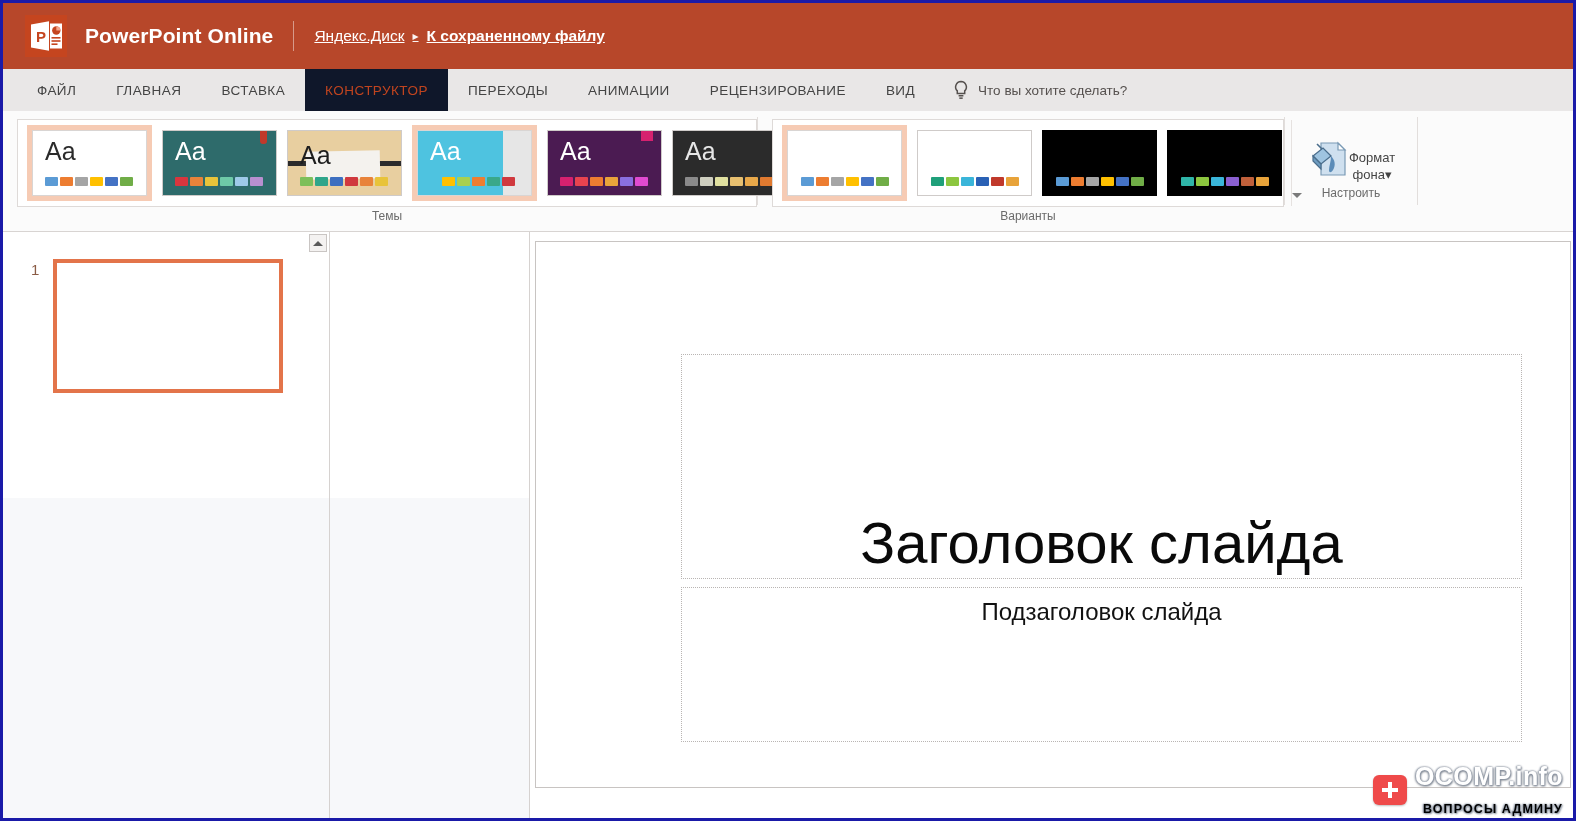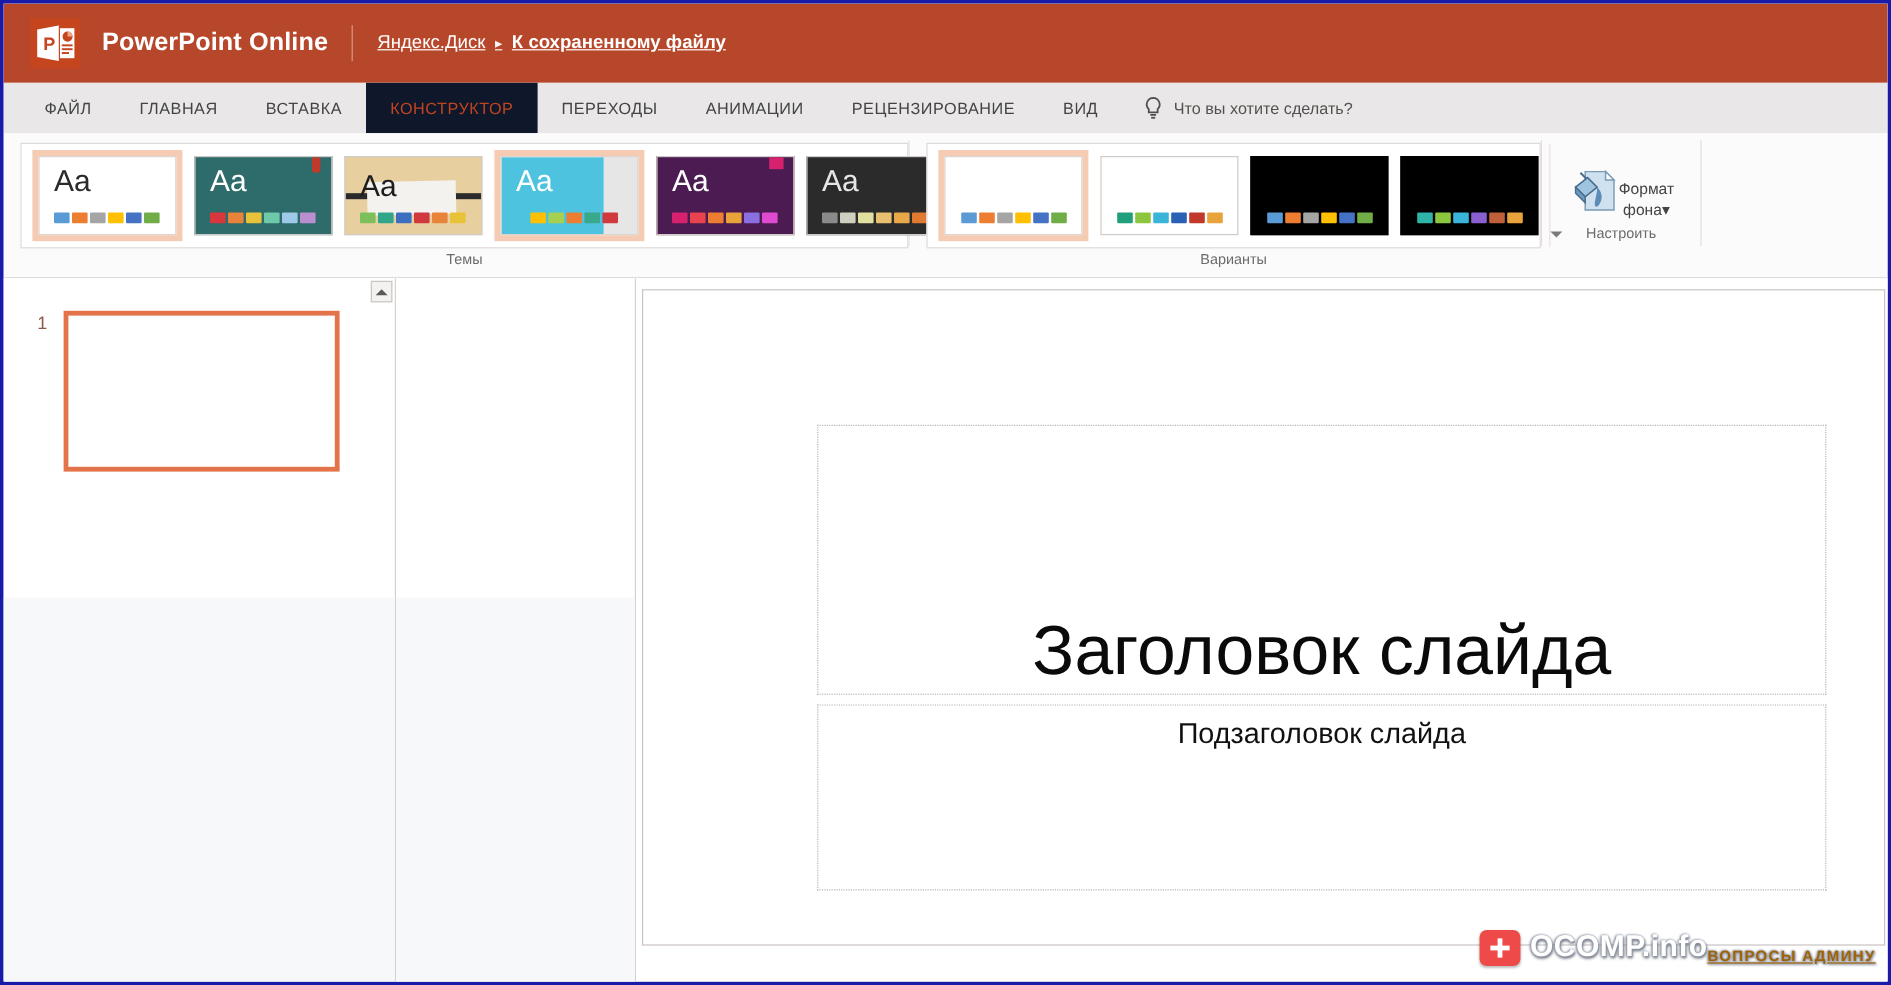--- a/index.html
+++ b/index.html
@@ -386,32 +386,31 @@
     box-shadow: 0 1px 2px rgba(0,0,0,.25);
   }
   .wm-plus:before, .wm-plus:after {
     content: "";
     position: absolute;
     background: #ffffff;
     left: 50%; top: 50%;
   }
   .wm-plus:before { width: 16px; height: 4px; transform: translate(-50%,-50%); }
   .wm-plus:after  { width: 4px; height: 16px; transform: translate(-50%,-50%); }
-  .wm-text { display: flex; line-height: 1; text-align: right; }
+  .wm-text { display: flex; flex-direction: column; line-height: 1; text-align: right; }
   .wm-main {
     font-size: 25px; font-weight: bold; color: #ffffff;
     text-shadow: 0 0 2px #9aa2b0, 1px 1px 2px #7d8694, -1px 0 2px #8d96a4, 0 1px 3px rgba(0,0,0,.4);
     letter-spacing: .4px;
   }
   .wm-sub {
-    font-size: 12.5px; font-weight: bold; color: #a16207;
+    font-size: 12.5px; font-weight: bold; color: #000000;
     text-shadow: 0 0 2px #9aa2b0, 1px 1px 2px #7d8694, -1px 0 2px #8d96a4;
     letter-spacing: 1.1px;
     margin-top: 14px;
-    text-decoration: underline;
   }
   .wm-swoosh {
     position: absolute;
     left: 2px; bottom: 2px;
     width: 58px; height: 14px;
     border-radius: 0 0 40px 40px;
     background: #e8e8ea;
     transform: rotate(-7deg);
     z-index: -1;
   }

